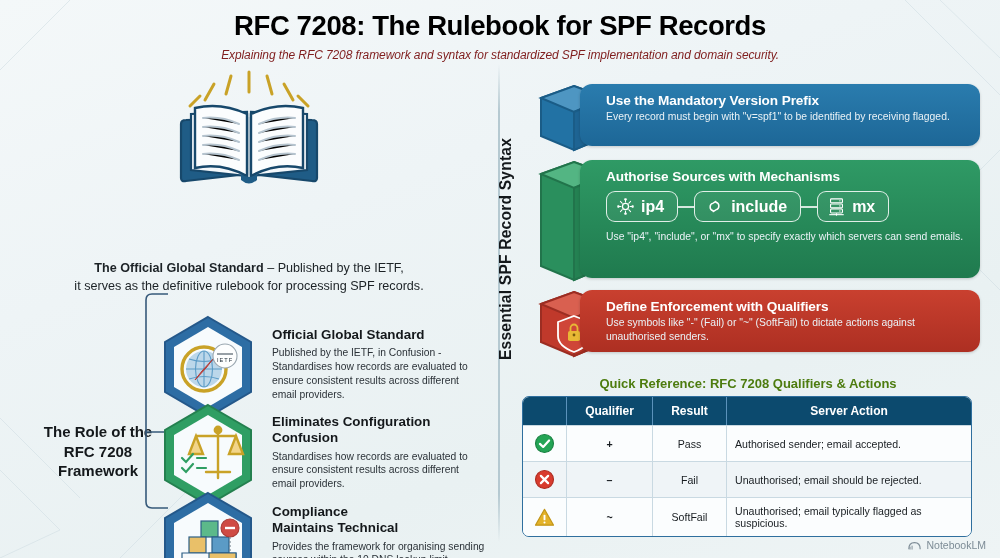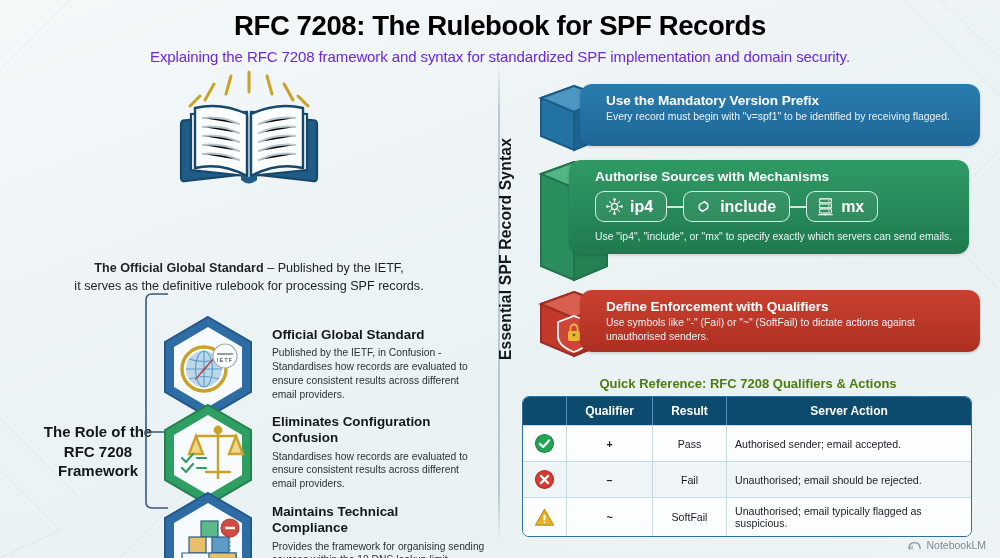--- a/index.html
+++ b/index.html
@@ -16,21 +16,21 @@
   .bg-lines { position:absolute; inset:0; pointer-events:none; opacity:.55; }
   .bg-lines svg { width:100%; height:100%; display:block; }
 
   
   .header { position:absolute; top:10px; left:0; width:1000px; text-align:center; }
   .title {
     font-size: 27.5px; font-weight: 700; color:#000000; letter-spacing:-0.4px;
     line-height: 1.15;
   }
   .subtitle {
-    font-size: 15px; color:#6d28d9; margin-top:6px; letter-spacing:-0.1px;
+    font-size: 12px; color:#7f1d1d; margin-top:6px; letter-spacing:-0.1px;font-style:italic;
   }
 
   
   .divider {
     position:absolute; left:498px; top:64px; width:1.6px; height:478px;
     background: linear-gradient(180deg, rgba(160,185,195,0) 0%, #b5c9d1 10%, #b5c9d1 90%, rgba(160,185,195,0) 100%);
   }
 
   
   .left { position:absolute; left:0; top:62px; width:498px; height:480px; }
@@ -268,22 +268,22 @@
         <path d="M49 63 L76 63 L76 80 L49 80 Z" fill="#e9c069"></path>
       </g>
       <circle cx="70" cy="38" r="9" fill="#cf4b44" stroke="#a93b35" stroke-width="1.1"></circle>
       <line x1="65" y1="38" x2="75" y2="38" stroke="#fff" stroke-width="2.4"></line>
       <g stroke="#7e8c96" stroke-width="1.2" stroke-dasharray="2 2">
           <line x1="70" y1="47" x2="70" y2="62"></line>
         </g>
     </svg>
     <div class="step-txt" style="left:272px; top:442px; width:214px;">
       <div class="step-title">
+        <div>Compliance</div>
         <div>Maintains Technical</div>
-        <div>Compliance</div>
       </div>
       <div class="step-body">Provides the framework for organising sending sources within the 10 DNS lookup limit.</div>
     </div>
   </div>
 </div>
 
 <div class="right">
 
   <div class="vlabel">Essential SPF Record Syntax</div>
 
@@ -298,21 +298,21 @@
       <div class="panel-body">Every record must begin with "v=spf1" to be identified by receiving flagged.</div>
     </div>
   </div>
 
   <div class="syntax-row">
     <svg class="cube" style="left:38px; top:98px; width:72px; height:128px;" viewBox="0 0 72 128">
       <path d="M36 2 L69 14 L69 106 L36 120 L3 106 L3 14 Z" fill="#2a8f5d" stroke="#21744b" stroke-width="2"></path>
       <path d="M3 14 L36 2 L69 14 L36 28 Z" fill="#53b583" stroke="#21744b" stroke-width="2"></path>
       <path d="M36 28 L69 14 L69 106 L36 120 Z" fill="#248152" stroke="#21744b" stroke-width="2"></path>
     </svg>
-    <div class="panel" style="left:69px; top:98px; width:400px; height:94px; background:linear-gradient(180deg,#2f9a65 0%,#1f7a4e 100%); padding:9px 16px 9px 26px;">
+    <div class="panel" style="left:80px; top:98px; width:400px; height:118px; background:linear-gradient(180deg,#2f9a65 0%,#1f7a4e 100%); padding:9px 16px 9px 26px;">
       <div class="panel-title">Authorise Sources with Mechanisms</div>
       <div class="chips">
         <div class="chip">
           <svg width="17" height="17" viewBox="0 0 20 20">
             <circle cx="10" cy="10" r="3.6" fill="none" stroke="#fff" stroke-width="1.5"></circle>
             <g stroke="#fff" stroke-width="1.2" stroke-linecap="round">
               <line x1="10" y1="1.6" x2="10" y2="4.6"></line>
                 <line x1="10" y1="15.4" x2="10" y2="18.4"></line>
               <line x1="1.6" y1="10" x2="4.6" y2="10"></line>
                 <line x1="15.4" y1="10" x2="18.4" y2="10"></line>

